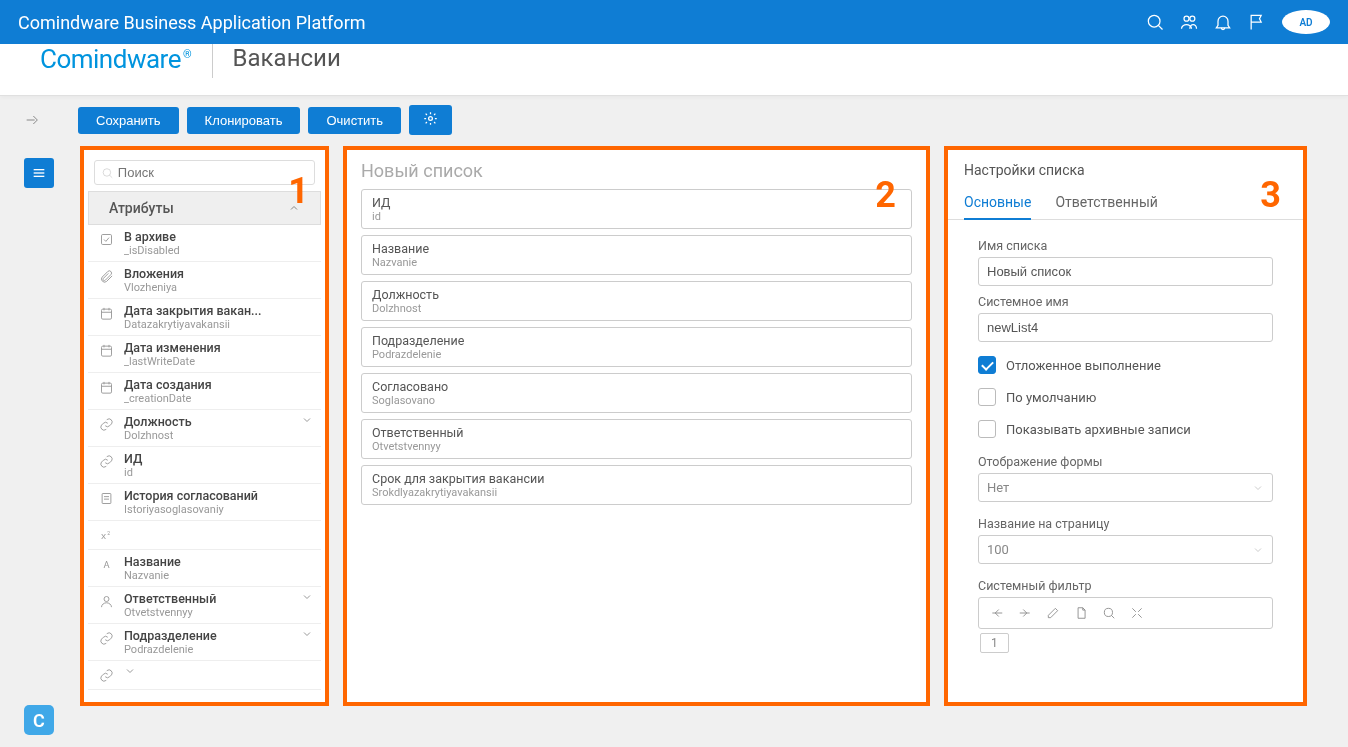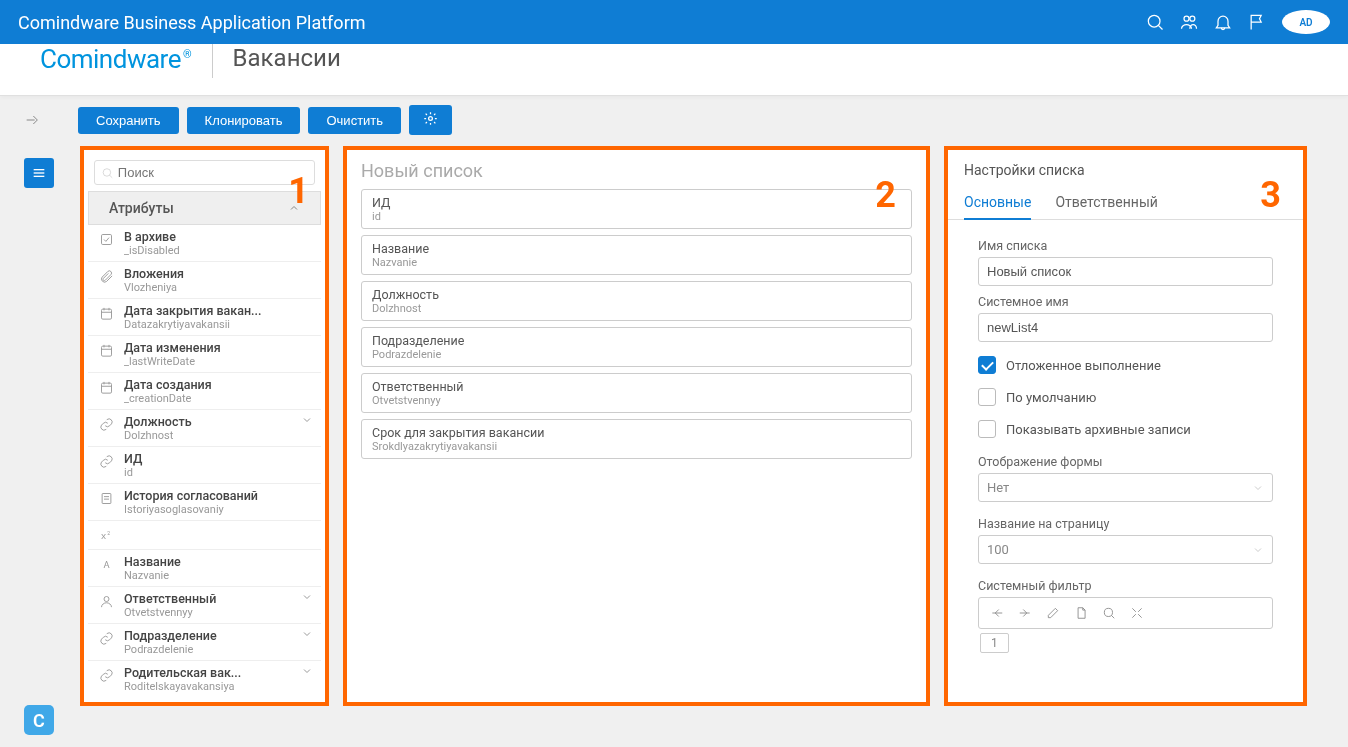--- a/index.html
+++ b/index.html
@@ -329,24 +329,20 @@
               <polyline points="6 9 12 15 18 9"></polyline>
             </svg></div>
         </div>
         <div class="attr-item">
           <div class="attr-icon">
             <svg viewBox="0 0 24 24">
               <path d="M10 14a5 5 0 007 0l3-3a5 5 0 00-7-7l-1 1"></path>
               <path d="M14 10a5 5 0 00-7 0l-3 3a5 5 0 007 7l1-1"></path>
             </svg>
           </div>
-    <div class="attr-labels">
-            <div class="attr-label">Родительская вак...</div>
-            <div class="attr-sub">Roditelskayavakansiya</div>
-          </div>
     <div class="attr-chevron"><svg viewBox="0 0 24 24">
               <polyline points="6 9 12 15 18 9"></polyline>
             </svg></div>
         </div>
       </div>
   </div>
 
   <div class="panel panel2">
     <div class="panel-num">2</div>
     <div class="p2-title">Новый список</div>
@@ -359,20 +355,24 @@
           <div class="field-label">Название</div>
           <div class="field-sub">Nazvanie</div>
         </div>
         <div class="field-item">
           <div class="field-label">Должность</div>
           <div class="field-sub">Dolzhnost</div>
         </div>
         <div class="field-item">
           <div class="field-label">Подразделение</div>
           <div class="field-sub">Podrazdelenie</div>
+        </div>
+        <div class="field-item">
+          <div class="field-label">Согласовано</div>
+          <div class="field-sub">Soglasovano</div>
         </div>
         <div class="field-item">
           <div class="field-label">Ответственный</div>
           <div class="field-sub">Otvetstvennyy</div>
         </div>
         <div class="field-item">
           <div class="field-label">Срок для закрытия вакансии</div>
           <div class="field-sub">Srokdlyazakrytiyavakansii</div>
         </div>
       </div>

